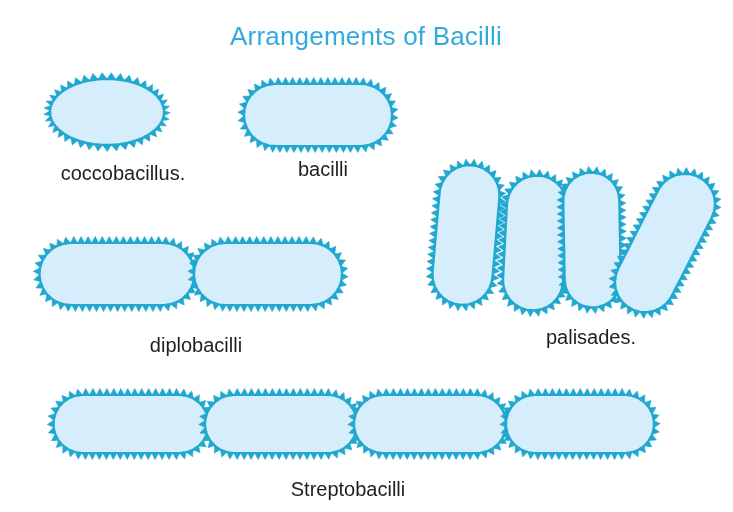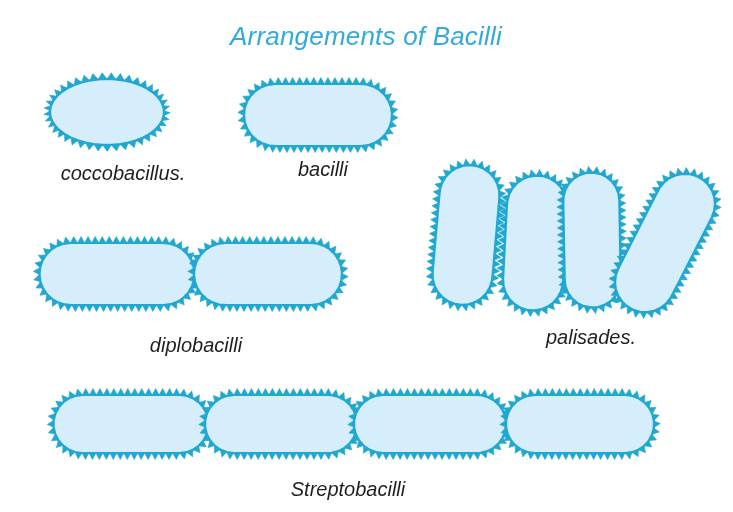--- a/index.html
+++ b/index.html
@@ -10,21 +10,20 @@
   }
   body {
     font-family: "Liberation Sans", sans-serif;
   }
   #stage {
     position: relative;
     width: 733px;
     height: 512px;
     background: #ffffff;
     overflow: hidden;
-    font-style: italic;
   }
   #diagram-svg {
     position: absolute;
     left: 0;
     top: 0;
     width: 733px;
     height: 512px;
     display: block;
   }
   .title-text {

